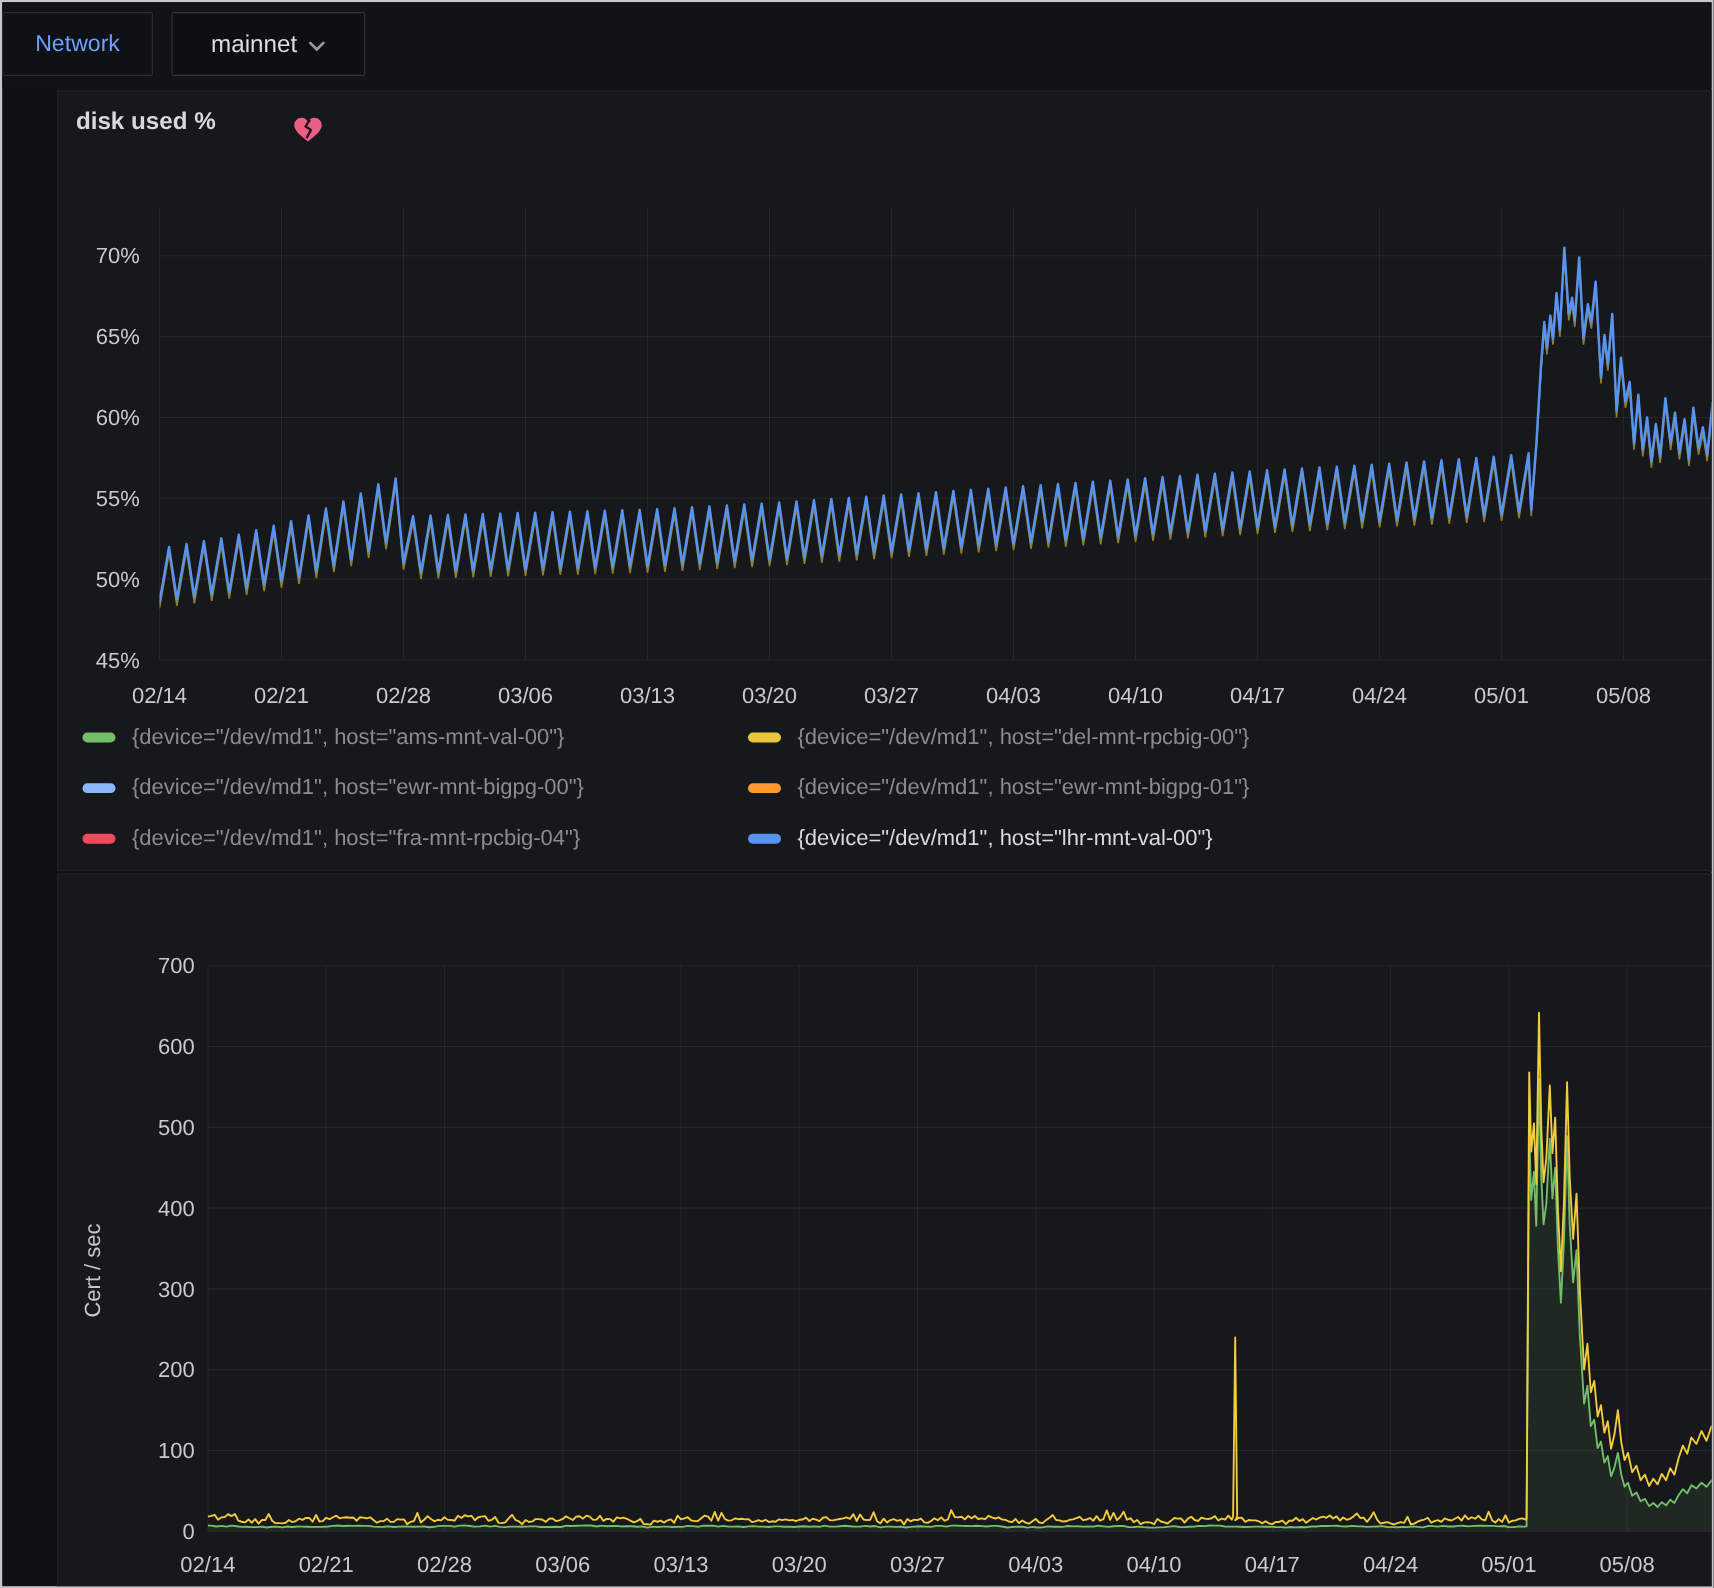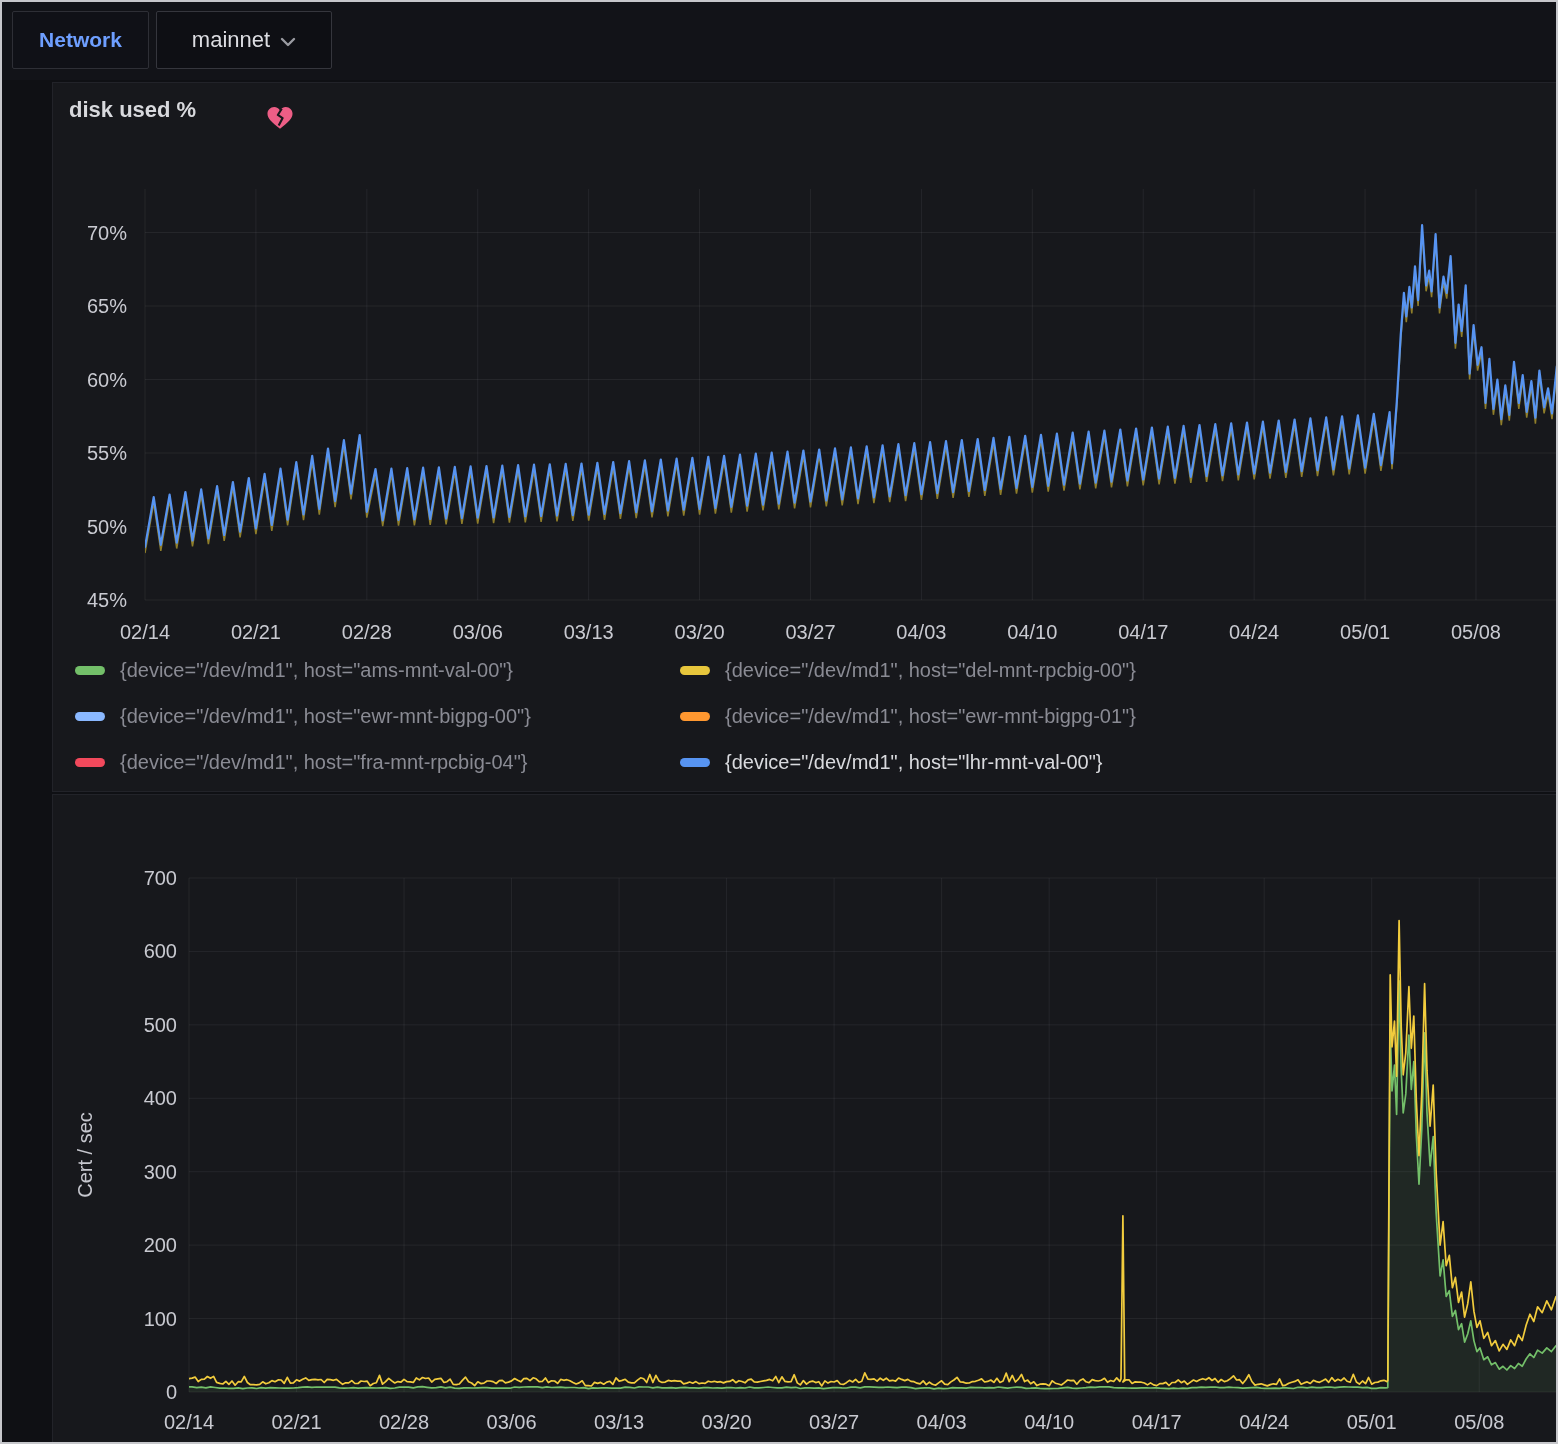--- a/index.html
+++ b/index.html
@@ -7,24 +7,24 @@
   #root{
     position:relative;width:1558px;height:1444px;
     background:#0f1014;
     border:2px solid #c6c7cb;
     font-family:"Liberation Sans", sans-serif;
     overflow:hidden;
   }
   
   .topbar{position:absolute;left:0;top:0;width:100%;height:78px;background:#121318;}
   .var-label{
-    position:absolute;left:10px;top:9px;height:58px;width:137px;
+    position:absolute;left:0;top:9px;height:58px;width:137px;
     background:#101117;border:1px solid #2e2f36;border-radius:2px;
     display:flex;align-items:center;justify-content:center;
-    color:#6e9fff;font-size:21px;font-weight:700;
+    color:#6e9fff;font-size:21px;font-weight:400;
   }
   .var-select{
     position:absolute;left:154px;top:9px;height:58px;width:176px;
     background:#0e0f14;border:1px solid #35363d;border-radius:2px;
     display:flex;align-items:center;justify-content:center;gap:10px;
     color:#dcdde2;font-size:22px;font-weight:500;cursor:pointer;
   }
   .chev{margin-top:4px;}
   
   .panel{position:absolute;left:14px;width:1530px;background:#17181c;border:1px solid #222329;margin-left:36px;}

